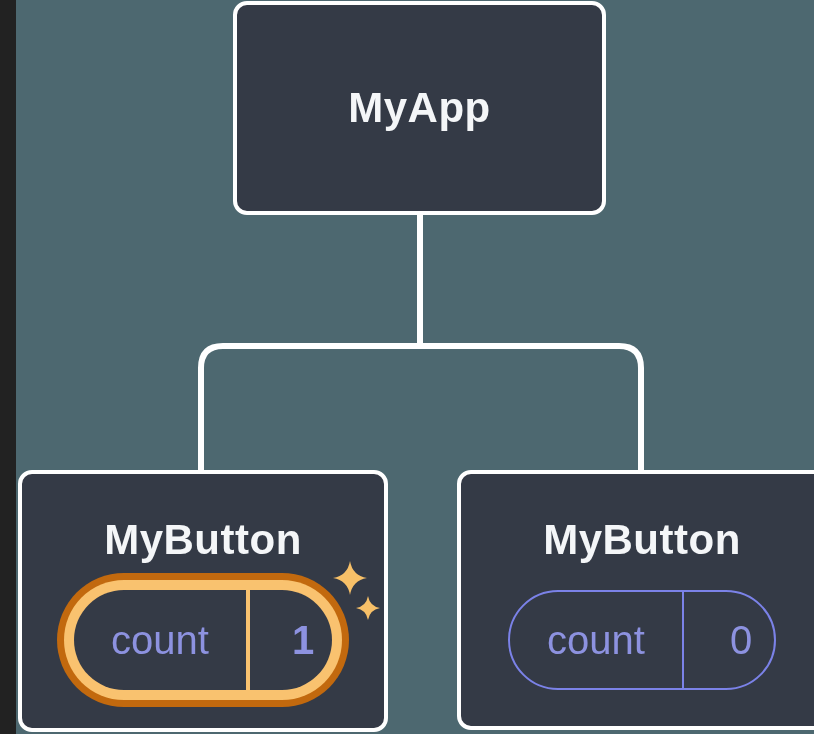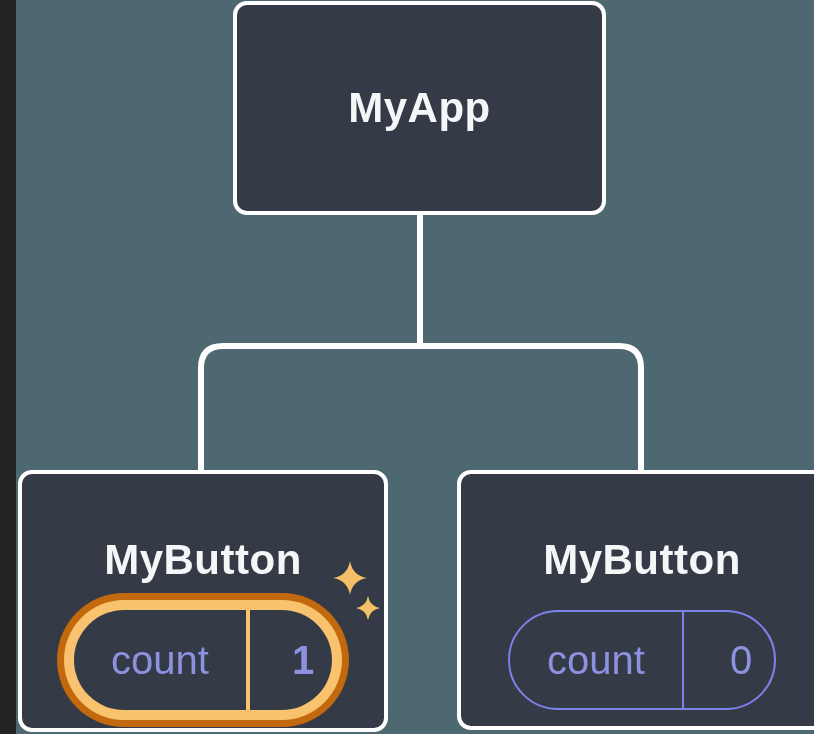--- a/index.html
+++ b/index.html
@@ -29,21 +29,21 @@
     align-items: center;
   }
   .node.root {
     left: 217px; top: 1px;
     width: 373px; height: 214px;
     justify-content: center;
   }
   .node.child {
     width: 370px; height: 262px;
     top: 470px;
-    padding-top: 62px;
+    padding-top: 42px;
   }
   .node.child.left  { left: 2px; }
   .node.child.right { left: 441px; height: 260px; }
   .node-label {
     color: var(--node-text, #f4f6f8);
     font-size: 42px;
     font-weight: bold;
     line-height: 1.15;
     letter-spacing: 0.5px;
   }

